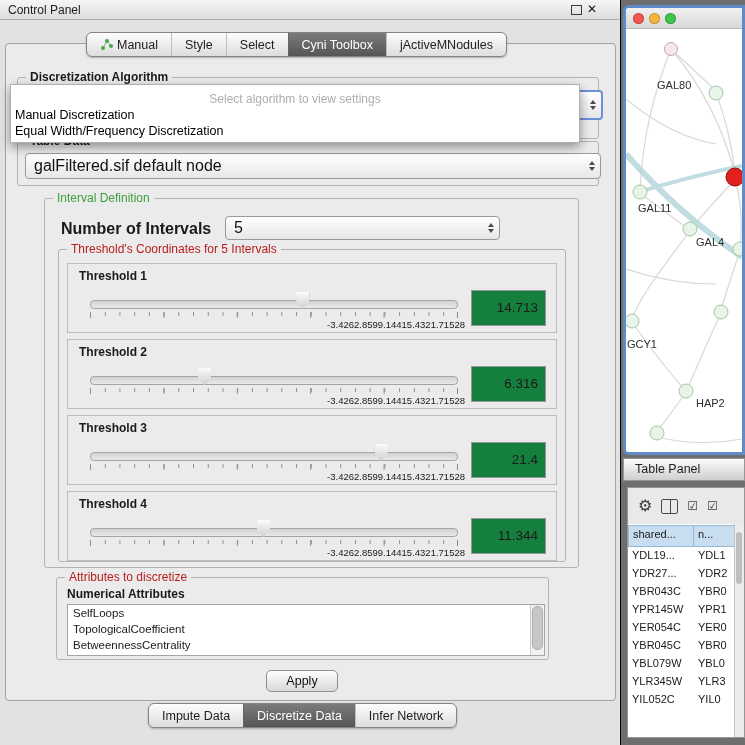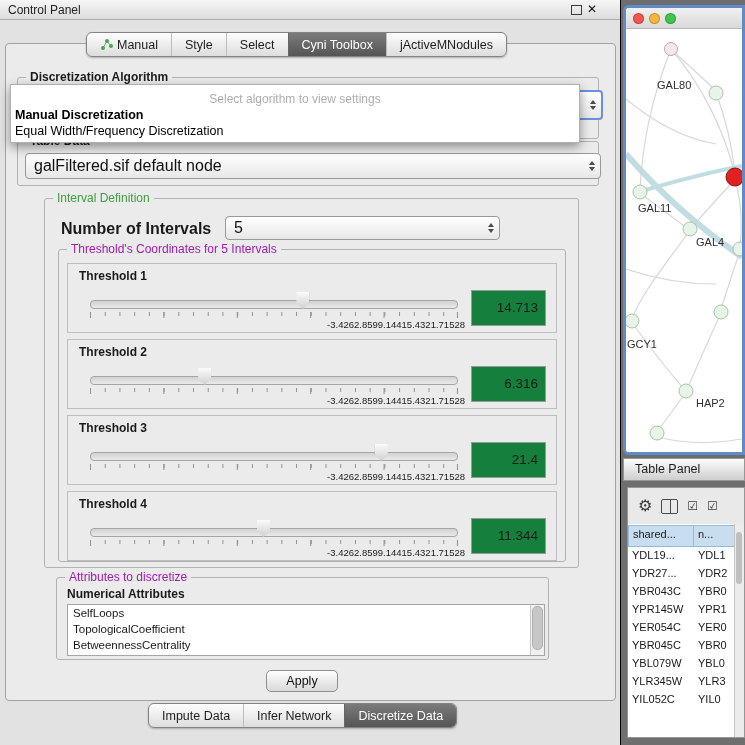--- a/index.html
+++ b/index.html
@@ -20,28 +20,28 @@
   .tab{display:flex;align-items:center;gap:4px;padding:0 13px;border-left:1px solid #bdbdbd;white-space:nowrap}
   .tab:first-child{border-left:none}
   .tab.selected{background:linear-gradient(#7b7b7b,#555555);color:#fff;border-left-color:#666}
   #top-tabs{left:86px;top:32px}
   #bottom-tabs{left:148px;top:703px}
 
   
   .group{position:absolute;border:1px solid #b2b2b2;border-radius:3px}
   .gtitle{position:absolute;top:-8px;left:8px;background:#ebebeb;padding:0 4px;font-size:12px;font-weight:bold;white-space:nowrap}
   .gtitle.green{color:#3f9e3f;font-weight:normal}
-  .gtitle.blue{color:#a21caf;font-weight:normal}
+  .gtitle.blue{color:#b91c1c;font-weight:normal}
 
   #algo-group{left:17px;top:77px;width:580px;height:60px}
   #algo-combo{left:7px;top:12px;width:566px;height:26px;border:2px solid #6b8fd8}
   #algo-dropdown{left:10px;top:84px;width:568px;background:#fff;border:1px solid #b0b0b0;box-shadow:0 4px 10px rgba(0,0,0,.4);z-index:50;padding-bottom:3px}
   #dd-placeholder{text-align:center;color:#adadad;font-size:12px;padding-top:7px;height:15px}
   .dd-item{font-size:12.5px;padding:1px 4px;color:#000}
-  .dd-item.bold{font-weight:bold}
+  .dd-item.bold{font-weight:normal}
 
   #tabledata-group{left:17px;top:141px;width:580px;height:43px}
   #tabledata-combo{left:7px;top:11px;width:566px;height:24px}
 
   #interval-group{left:44px;top:198px;width:533px;height:368px}
   #numint-label{position:absolute;left:16px;top:21px;font-weight:bold;font-size:16px}
   #numint-combo{left:180px;top:17px;width:265px;height:22px}
   #thr-group{left:13px;top:50px;width:506px;height:311px}
   #thresholds-container{position:absolute;left:8px;top:13px;right:8px}
 
@@ -266,25 +266,25 @@
           <div class="attr-item">BetweennessCentrality</div>
         </div>
     </div>
 
     <button id="apply-btn">Apply</button>
 
     <div id="bottom-tabs" class="tabbar abs">
       <div class="tab">
           <span>Impute Data</span>
         </div>
-      <div class="tab">
-          <span>Infer Network</span>
-        </div>
       <div class="tab selected">
           <span>Discretize Data</span>
+        </div>
+      <div class="tab">
+          <span>Infer Network</span>
         </div>
     </div>
   </div>
 
   <div id="net-window" class="abs">
     <div id="net-titlebar">
       <span class="light red"></span>
       <span class="light yellow"></span>
       <span class="light green"></span>
     </div>

